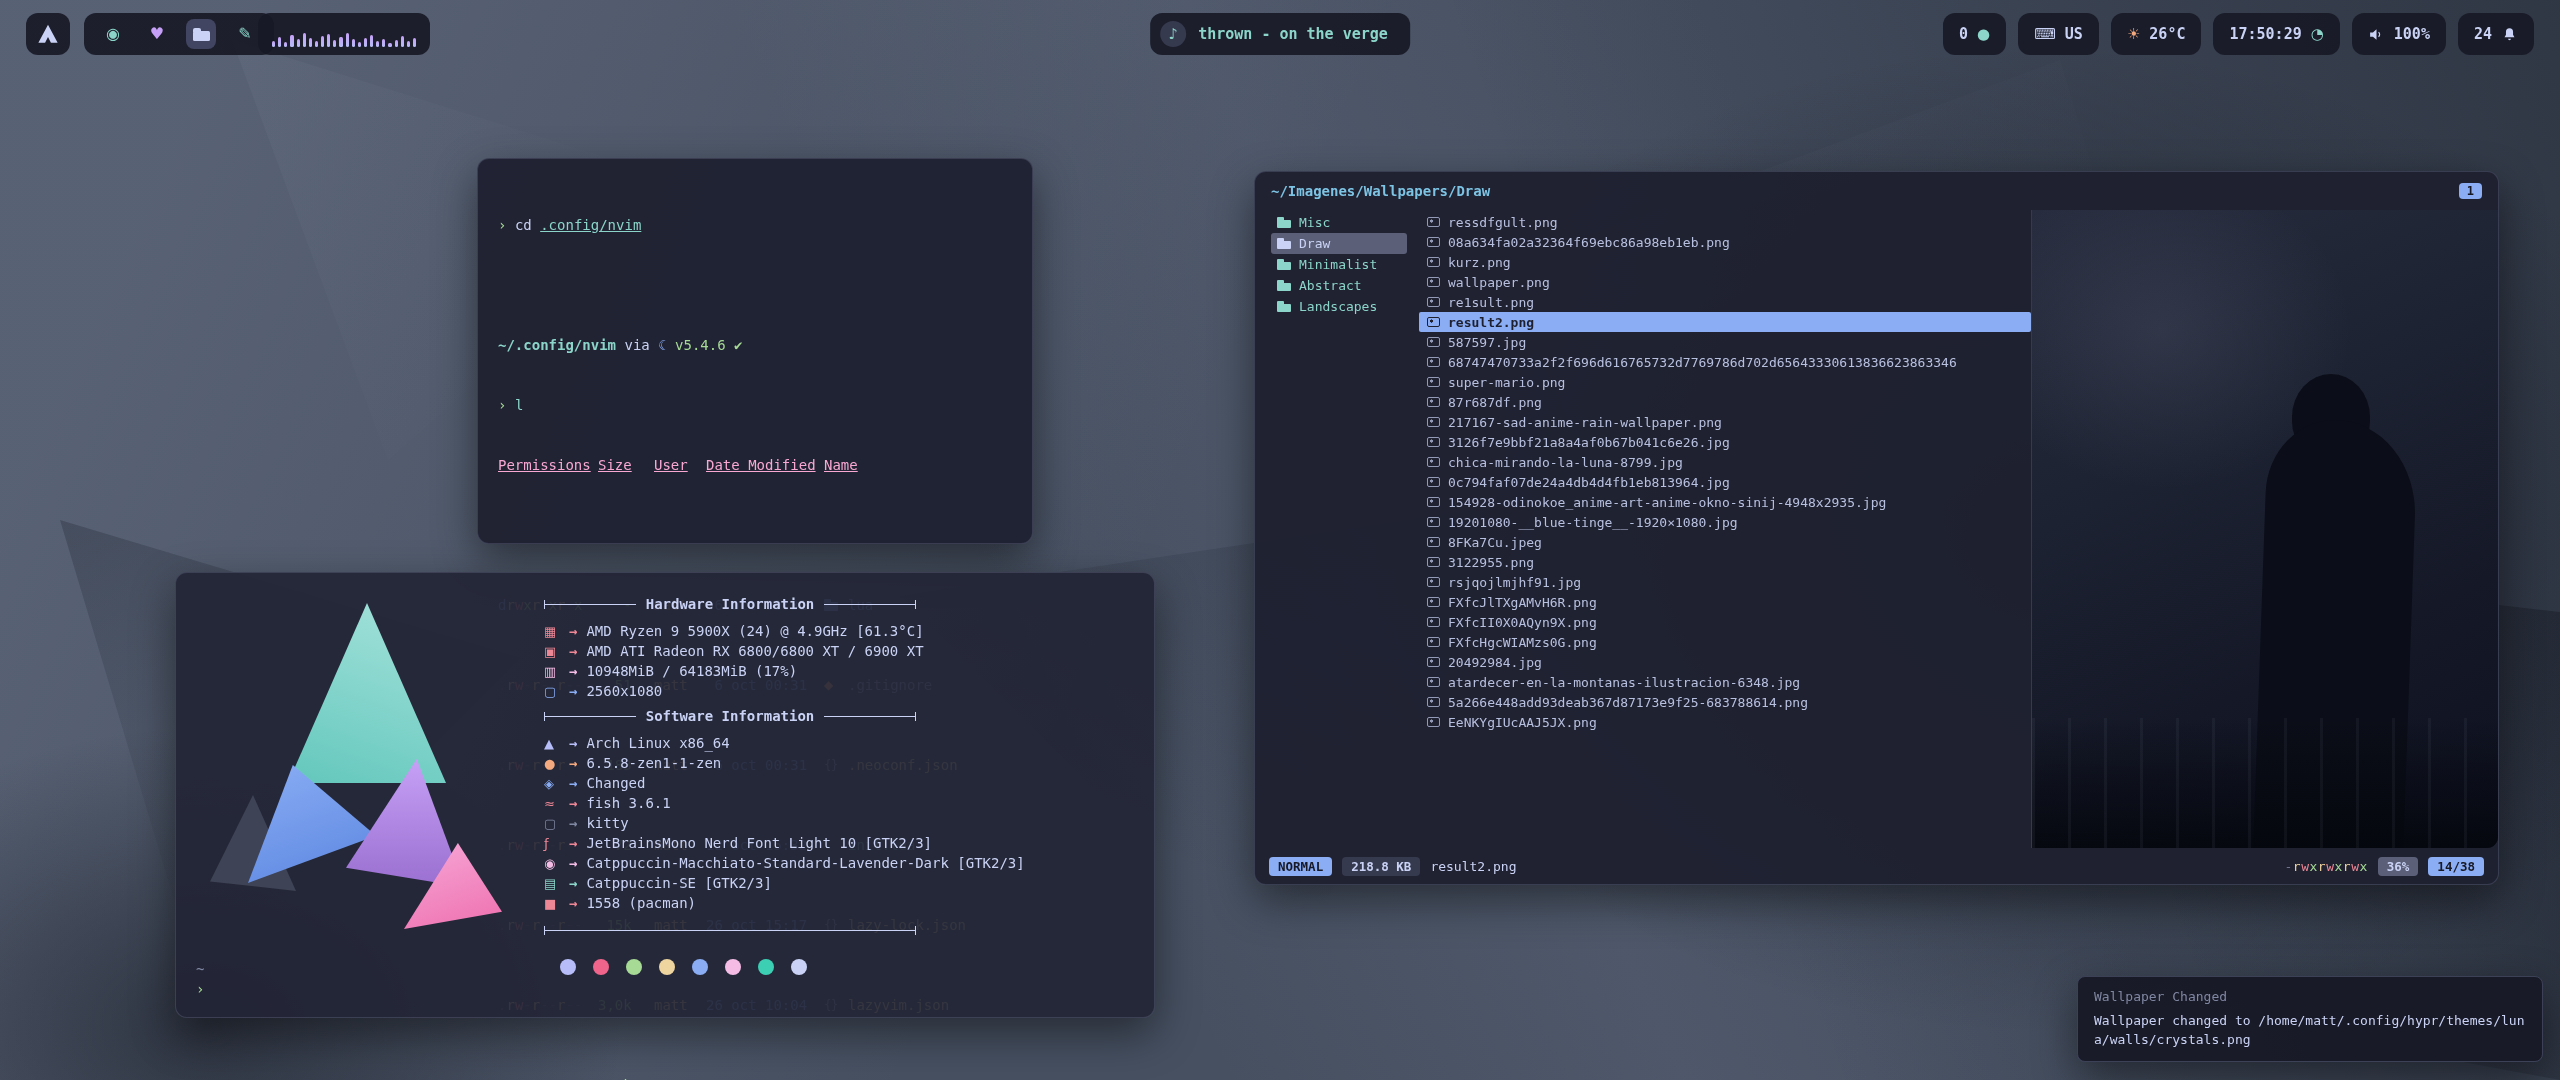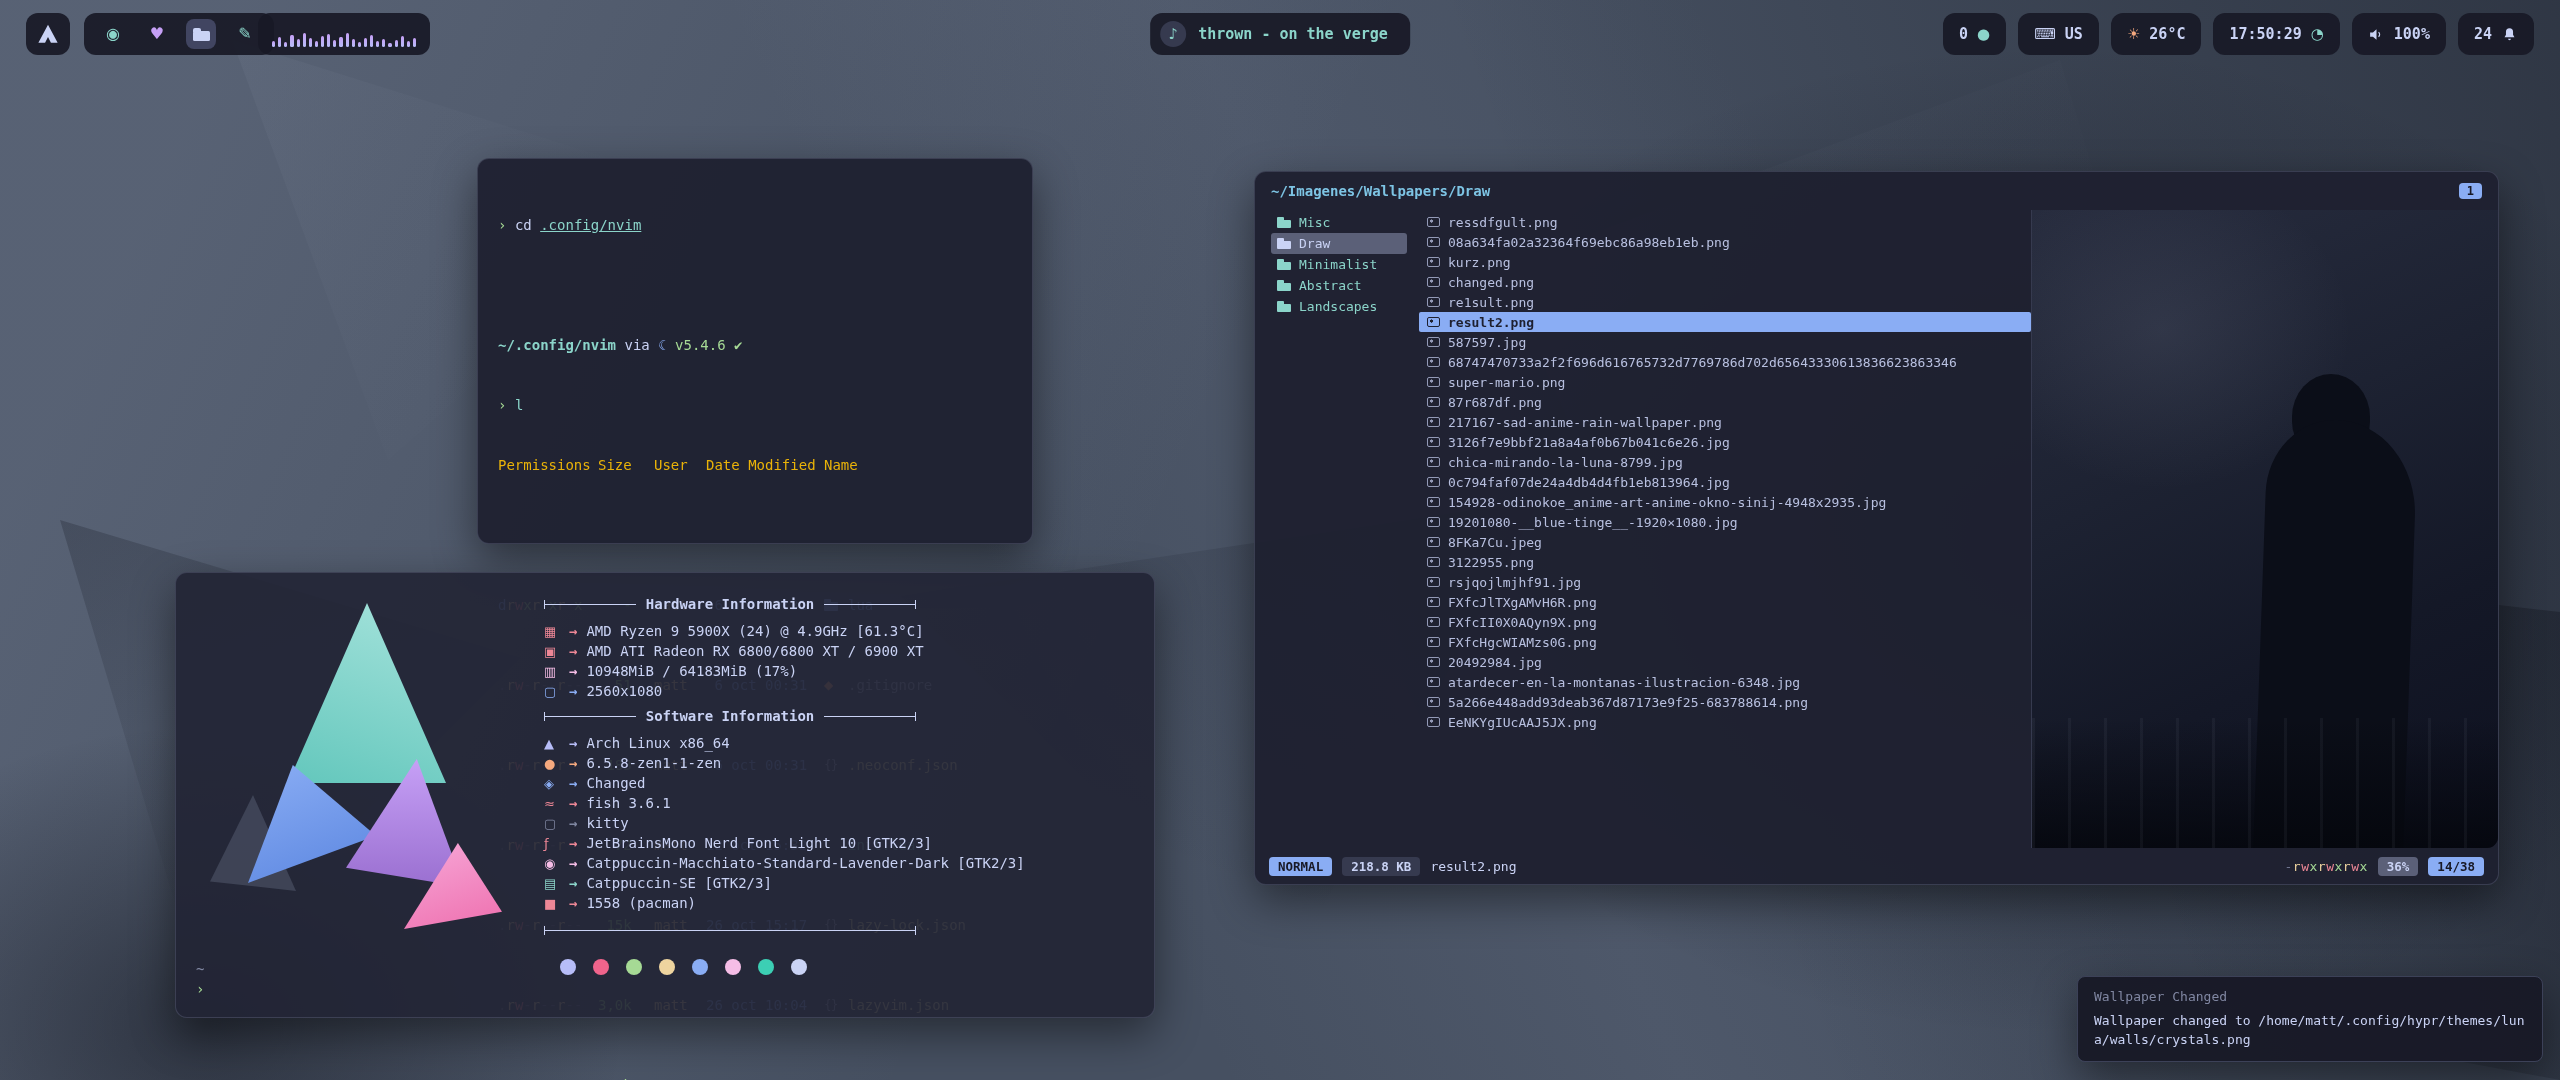--- a/index.html
+++ b/index.html
@@ -55,21 +55,21 @@
   .window { position:absolute; border-radius:12px; box-shadow:0 16px 44px rgba(0,0,0,0.45); border:1px solid rgba(110,115,141,0.35); }
 
   
   .term { left:477px; top:158px; width:556px; height:386px; background:rgba(30,32,48,0.94);
           padding:16px 20px; font-size:14px; line-height:20px; color:#cad3f5; white-space:pre; }
   .c-green{color:#a6da95} .c-teal{color:#8bd5ca} .c-blue{color:#8aadf4}
   .c-grey{color:#8087a2} .c-fg{color:#cad3f5}
   .u{text-decoration:underline}
   .bold{font-weight:700}
   .t-head,.t-row { display:grid; grid-template-columns:88px 44px 40px 106px auto; column-gap:12px; }
-  .t-head span { color:#eab308; }
+  .t-head span { text-decoration:underline; color:#f9a8d4; }
   .t-size{color:#a6da95} .t-user{color:#eed49f} .t-date{color:#8aadf4}
   .t-name-cell{ display:flex; align-items:center; gap:7px; }
   .t-name{ padding:0 2px; }
   .t-ic{ position:relative; display:inline-block; width:15px; height:13px; font-family:"DejaVu Sans", sans-serif; font-size:12px; line-height:13px; }
   .ic-folder::before{content:""; position:absolute; left:0; top:3px; width:14px; height:9px; background:#8aadf4; border-radius:1px;}
   .ic-folder::after{content:""; position:absolute; left:0; top:0; width:7px; height:4px; background:#8aadf4; border-radius:1px 1px 0 0;}
   .ic-git::before{content:"◆"; color:#f5a97f;}
   .ic-braces::before{content:"{}"; color:#a5adcb; letter-spacing:-1px;}
   .ic-moon::before{content:"☾"; color:#8bd5ca;}
   .ic-book::before{content:"▤"; color:#8087a2;}
@@ -494,21 +494,21 @@
             <span>08a634fa02a32364f69ebc86a98eb1eb.png</span>
           </div>
 
           <div class="fm-file-row">
             <span class="ic-img"></span>
             <span>kurz.png</span>
           </div>
 
           <div class="fm-file-row">
             <span class="ic-img"></span>
-            <span>changed.png</span>
+            <span>wallpaper.png</span>
           </div>
 
           <div class="fm-file-row">
             <span class="ic-img"></span>
             <span>re1sult.png</span>
           </div>
 
           <div class="fm-file-row selected">
             <span class="ic-img"></span>
             <span>result2.png</span>

